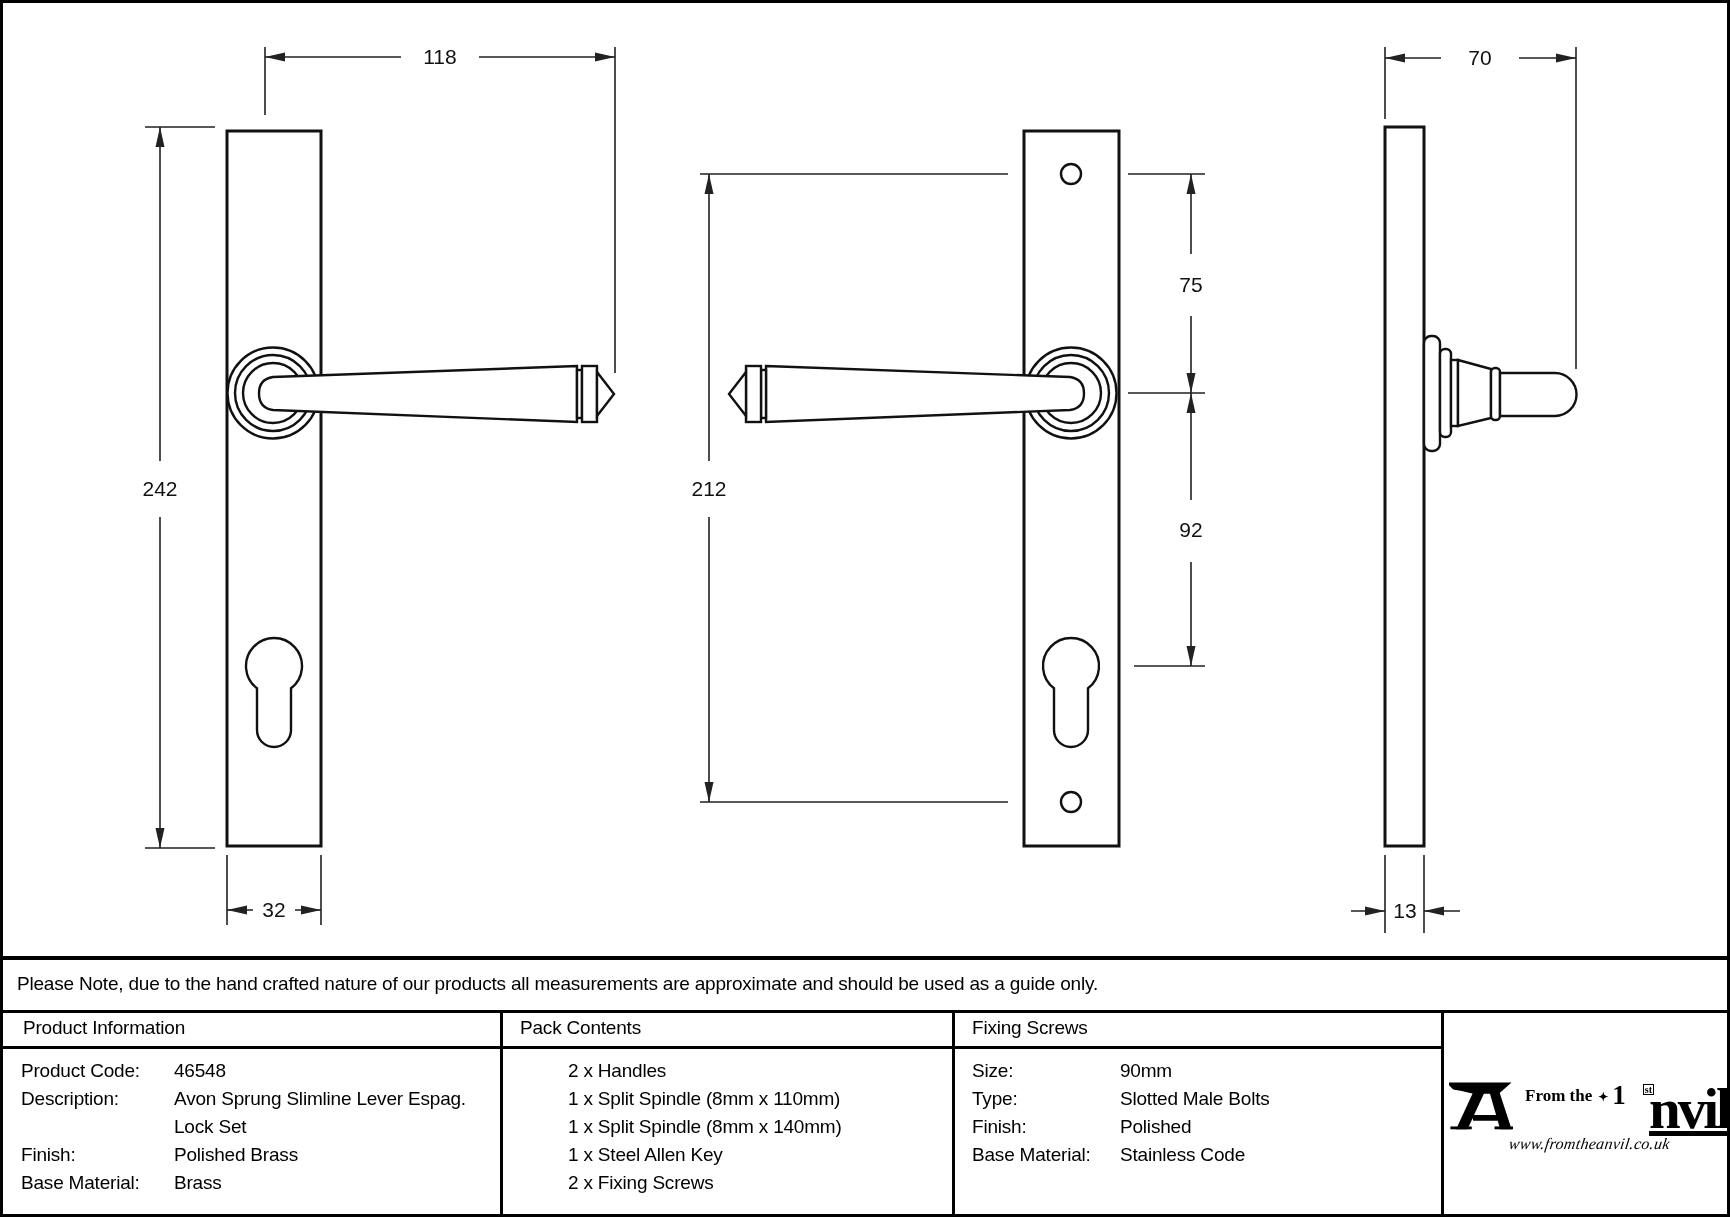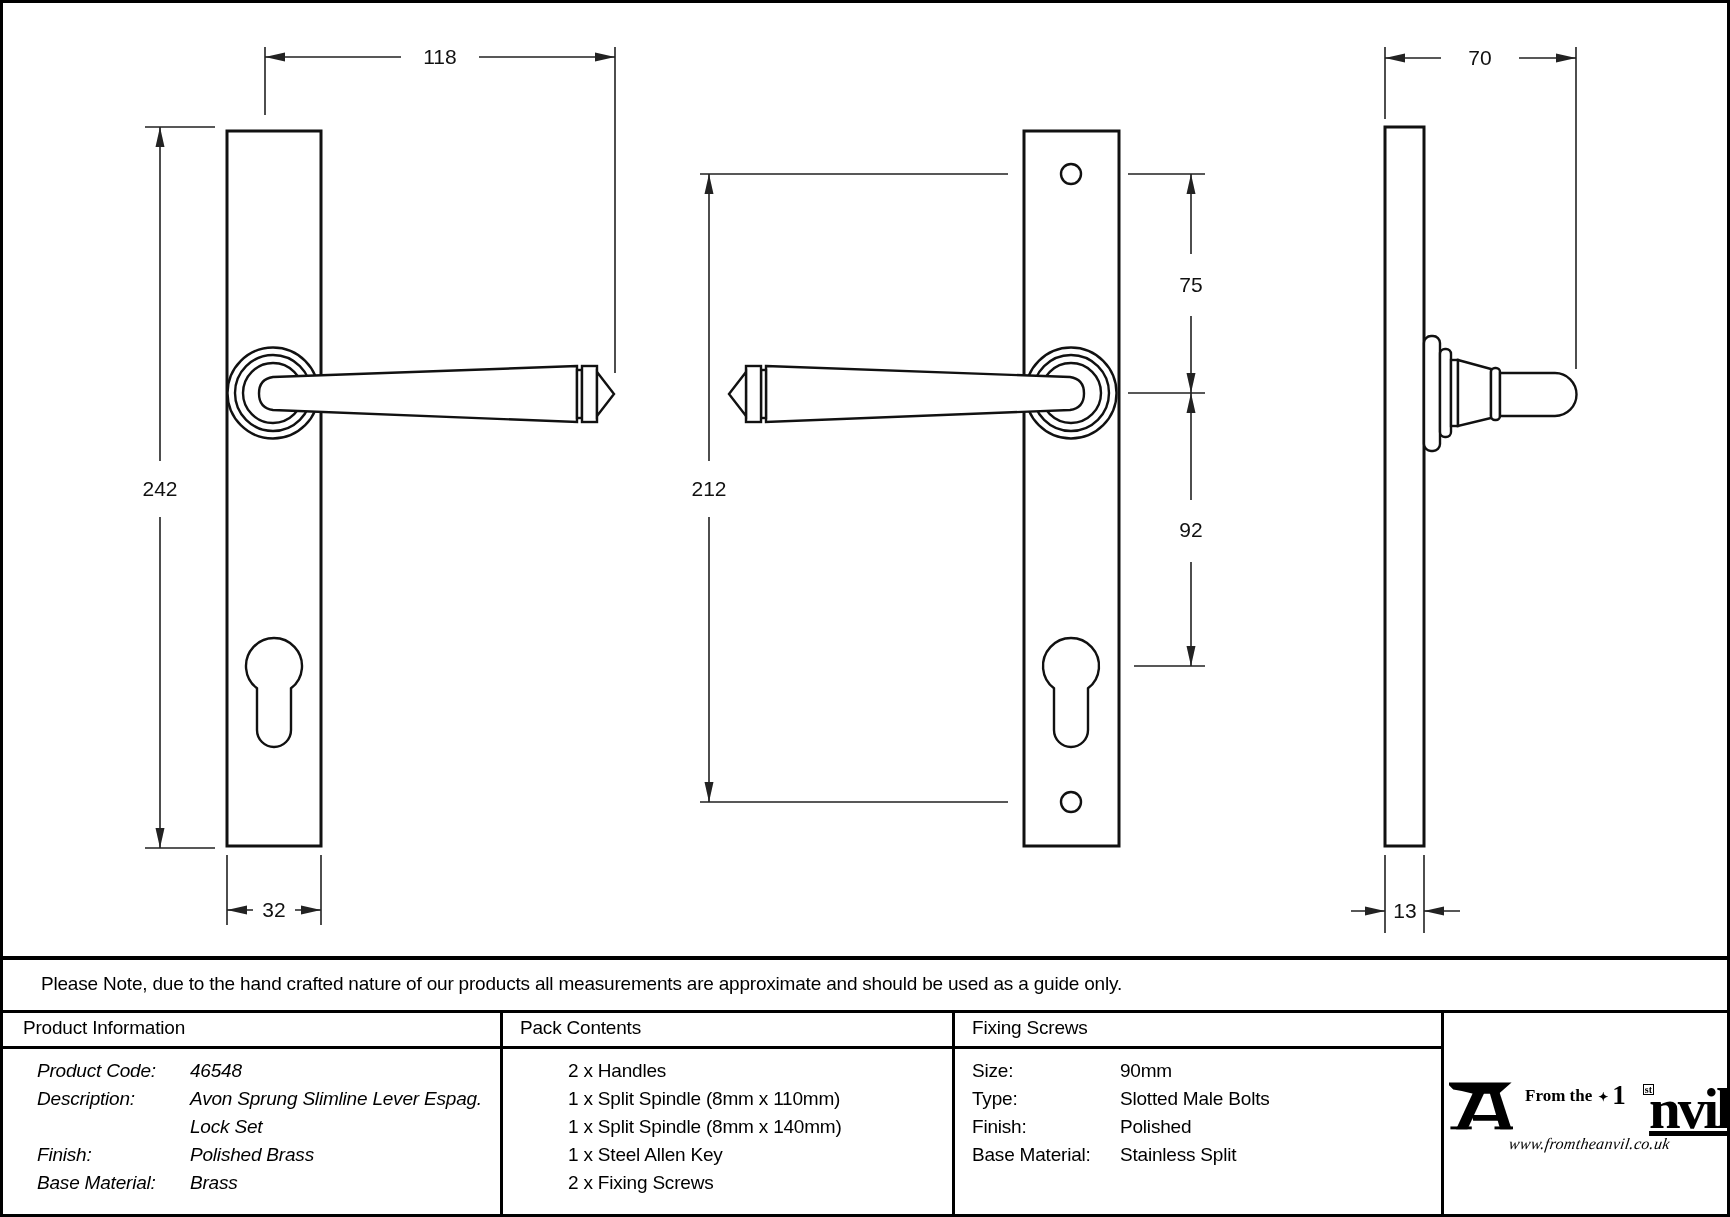--- a/index.html
+++ b/index.html
@@ -5,21 +5,21 @@
   html,body{margin:0;padding:0;background:#fff;}
   .page{
     position:relative;width:1730px;height:1217px;
     box-sizing:border-box;border:3px solid #000;background:#fff;
     font-family:"Liberation Sans",sans-serif;color:#000;overflow:hidden;
   }
   svg text{font-family:"Liberation Sans",sans-serif;}
   .hline,.vline{position:absolute;background:#000;}
   .note-row{
     position:absolute;left:0;top:955px;width:1724px;height:52px;
-    display:flex;align-items:center;padding-left:38px;box-sizing:border-box;
+    display:flex;align-items:center;padding-left:14px;box-sizing:border-box;
     font-size:19px;letter-spacing:-0.2px;
   }
   .col-header{
     position:absolute;top:1014px;font-size:19px;letter-spacing:-0.2px;white-space:nowrap;
   }
   .kv-block{position:absolute;top:1054px;font-size:19px;letter-spacing:-0.2px;}
   .kv-row{display:flex;line-height:28px;}
   .kv-label{flex:0 0 auto;}
   .list-block{position:absolute;top:1054px;font-size:19px;letter-spacing:-0.2px;}
   .list-block div{line-height:28px;white-space:nowrap;}
@@ -178,21 +178,21 @@
   <div class="vline" style="left:497px;top:1007px;width:3px;height:207px;"></div>
   <div class="vline" style="left:949px;top:1007px;width:3px;height:207px;"></div>
   <div class="vline" style="left:1438px;top:1007px;width:3px;height:207px;"></div>
 
   
   <div class="col-header" style="left:20px;">Product Information</div>
   <div class="col-header" style="left:517px;">Pack Contents</div>
   <div class="col-header" style="left:969px;">Fixing Screws</div>
 
   
-  <div class="kv-block" style="left:34px;font-style:italic;">
+  <div class="kv-block" style="left:18px;">
     <div class="kv-row">
       <span class="kv-label pi-label">Product Code:</span>
       <span>46548</span>
     </div>
     <div class="kv-row">
       <span class="kv-label pi-label">Description:</span>
       <span>Avon Sprung Slimline Lever Espag.</span>
     </div>
     <div class="kv-row">
       <span class="kv-label pi-label"></span>
@@ -226,21 +226,21 @@
     <div class="kv-row">
       <span class="kv-label fs-label">Type:</span>
       <span>Slotted Male Bolts</span>
     </div>
     <div class="kv-row">
       <span class="kv-label fs-label">Finish:</span>
       <span>Polished</span>
     </div>
     <div class="kv-row">
       <span class="kv-label fs-label">Base Material:</span>
-      <span>Stainless Split</span>
+      <span>Stainless Code</span>
     </div>
   </div>
 
   
   <div class="logo">
     <div class="logo-main">
       <svg width="64" height="56" viewBox="0 0 90 74">
         <g fill="#000">
           <path d="M0,8 L88,8 L70,24 L34,24 L18,20 L6,18 L0,12 Z"></path>
           <polygon points="34,22 50,22 26,74 10,74"></polygon>

